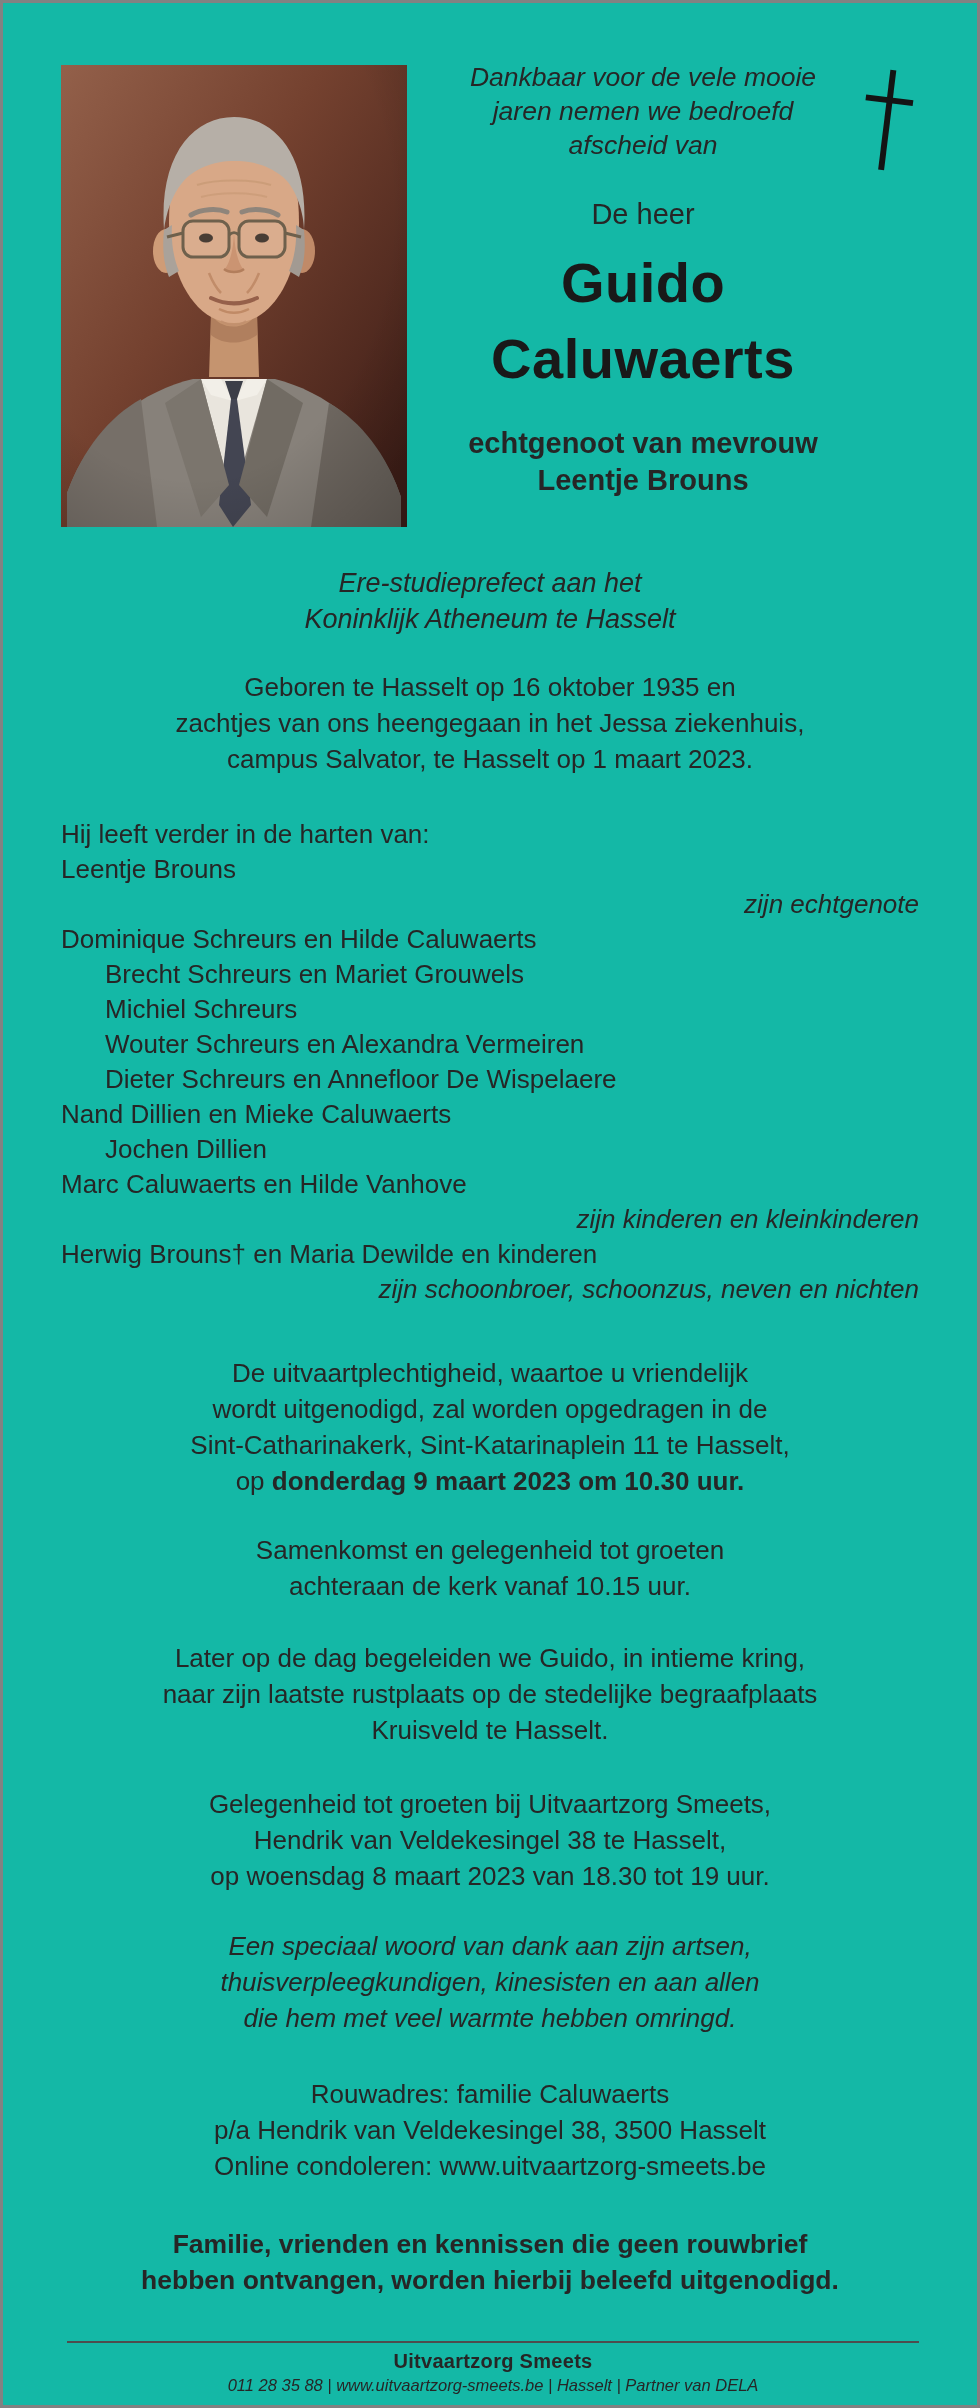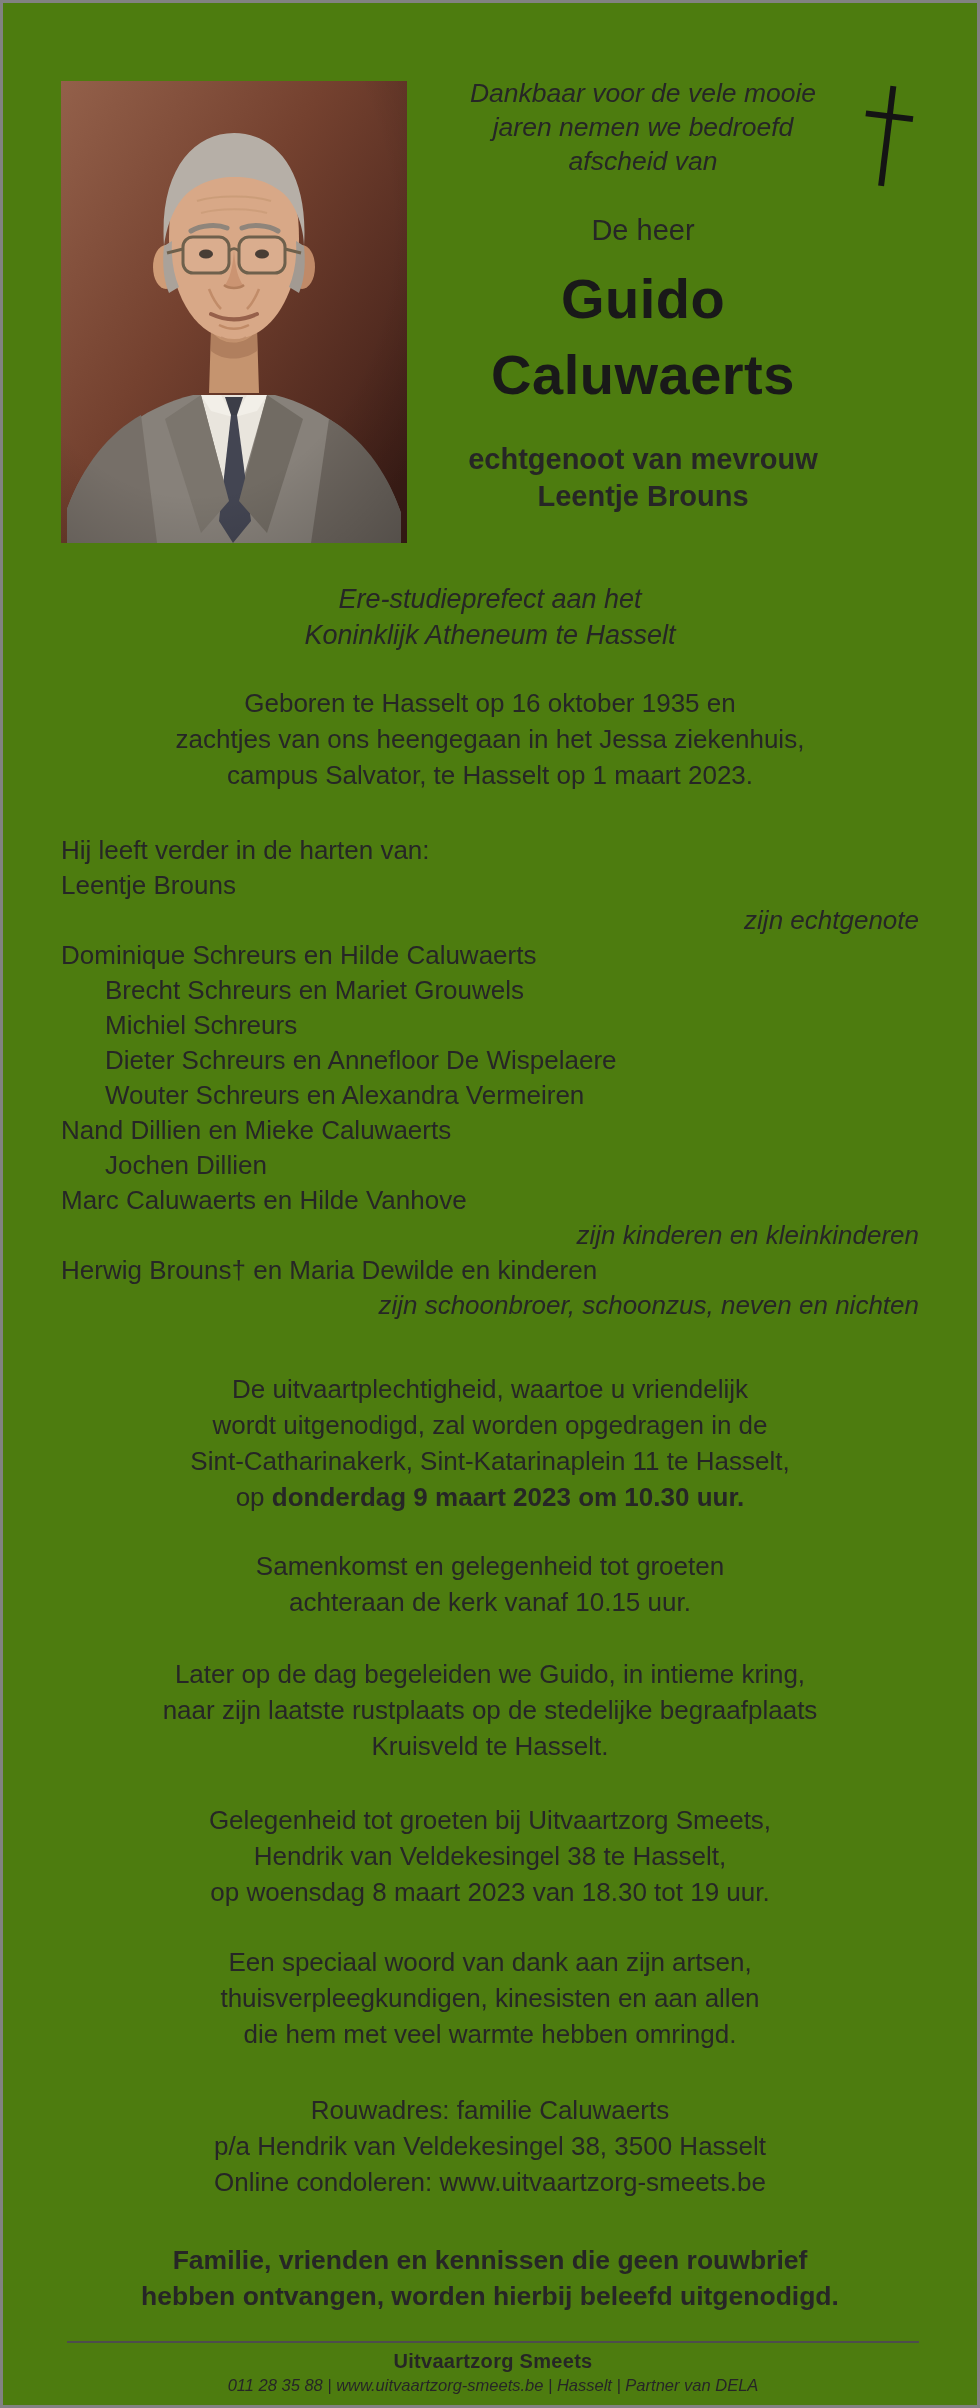--- a/index.html
+++ b/index.html
@@ -1,24 +1,24 @@
 <!DOCTYPE html>
 <html><head>
 <meta charset="utf-8">
 <style>
   * { box-sizing: border-box; }
   html, body { margin: 0; padding: 0; background: #ffffff; }
   .page {
     width: 980px; height: 2408px;
     border: 3px solid #828282;
-    background: #4d7c0f;
+    background: #14b8a6;
     font-family: "Liberation Sans", sans-serif;
     color: #262626;
     position: relative;
-    padding: 16px 58px;
+    padding: 0 58px;
     overflow: hidden;
   }
   p, h1 { margin: 0; }
   .pre { white-space: pre-line; }
 
   .top { display: flex; padding-top: 62px; }
   .photo { width: 346px; height: 462px; flex: 0 0 auto; }
   .photo svg { display: block; width: 346px; height: 462px; }
   .head-right { flex: 1; text-align: center; position: relative; padding: 0 60px 0 20px; }
   .cross { position: absolute; top: 0; right: 0; width: 64px; height: 110px; }
@@ -35,21 +35,21 @@
   .family { margin-top: 40px; font-size: 26px; line-height: 35px; }
   .family p { margin: 0; }
   .family .indent { padding-left: 44px; }
   .family .relation { text-align: right; font-style: italic; }
 
   .section { text-align: center; font-size: 26px; line-height: 36px; white-space: pre-line; }
   .sec-ceremony   { margin-top: 48px; }
   .sec-gathering  { margin-top: 33px; }
   .sec-burial     { margin-top: 36px; }
   .sec-visitation { margin-top: 38px; }
-  .sec-thanks     { margin-top: 34px; }
+  .sec-thanks     { margin-top: 34px; font-style: italic; }
   .sec-condolence { margin-top: 40px; }
   .sec-invitation { margin-top: 42px; font-weight: bold; font-size: 26.5px; }
 
   .footer {
     position: absolute; left: 64px; right: 58px; bottom: 10px;
     border-top: 2px solid #4d4d4d;
     text-align: center; padding-top: 7px;
   }
   .company { font-size: 20px; font-weight: bold; letter-spacing: 0.3px; }
   .contact { font-size: 16.5px; margin-top: 3px; font-style: italic; }
@@ -152,22 +152,22 @@
 zachtjes van ons heengegaan in het Jessa ziekenhuis,
 campus Salvator, te Hasselt op 1 maart 2023.</p>
 
   <div class="family">
     <p>Hij leeft verder in de harten van:</p>
     <p>Leentje Brouns</p>
     <p class="relation">zijn echtgenote</p>
     <p>Dominique Schreurs en Hilde Caluwaerts</p>
     <p class="indent">Brecht Schreurs en Mariet Grouwels</p>
     <p class="indent">Michiel Schreurs</p>
+    <p class="indent">Wouter Schreurs en Alexandra Vermeiren</p>
     <p class="indent">Dieter Schreurs en Annefloor De Wispelaere</p>
-    <p class="indent">Wouter Schreurs en Alexandra Vermeiren</p>
     <p>Nand Dillien en Mieke Caluwaerts</p>
     <p class="indent">Jochen Dillien</p>
     <p>Marc Caluwaerts en Hilde Vanhove</p>
     <p class="relation">zijn kinderen en kleinkinderen</p>
     <p>Herwig Brouns† en Maria Dewilde en kinderen</p>
     <p class="relation">zijn schoonbroer, schoonzus, neven en nichten</p>
   </div>
 
   <p class="section sec-ceremony"><span>De uitvaartplechtigheid, waartoe u vriendelijk
 wordt uitgenodigd, zal worden opgedragen in de

